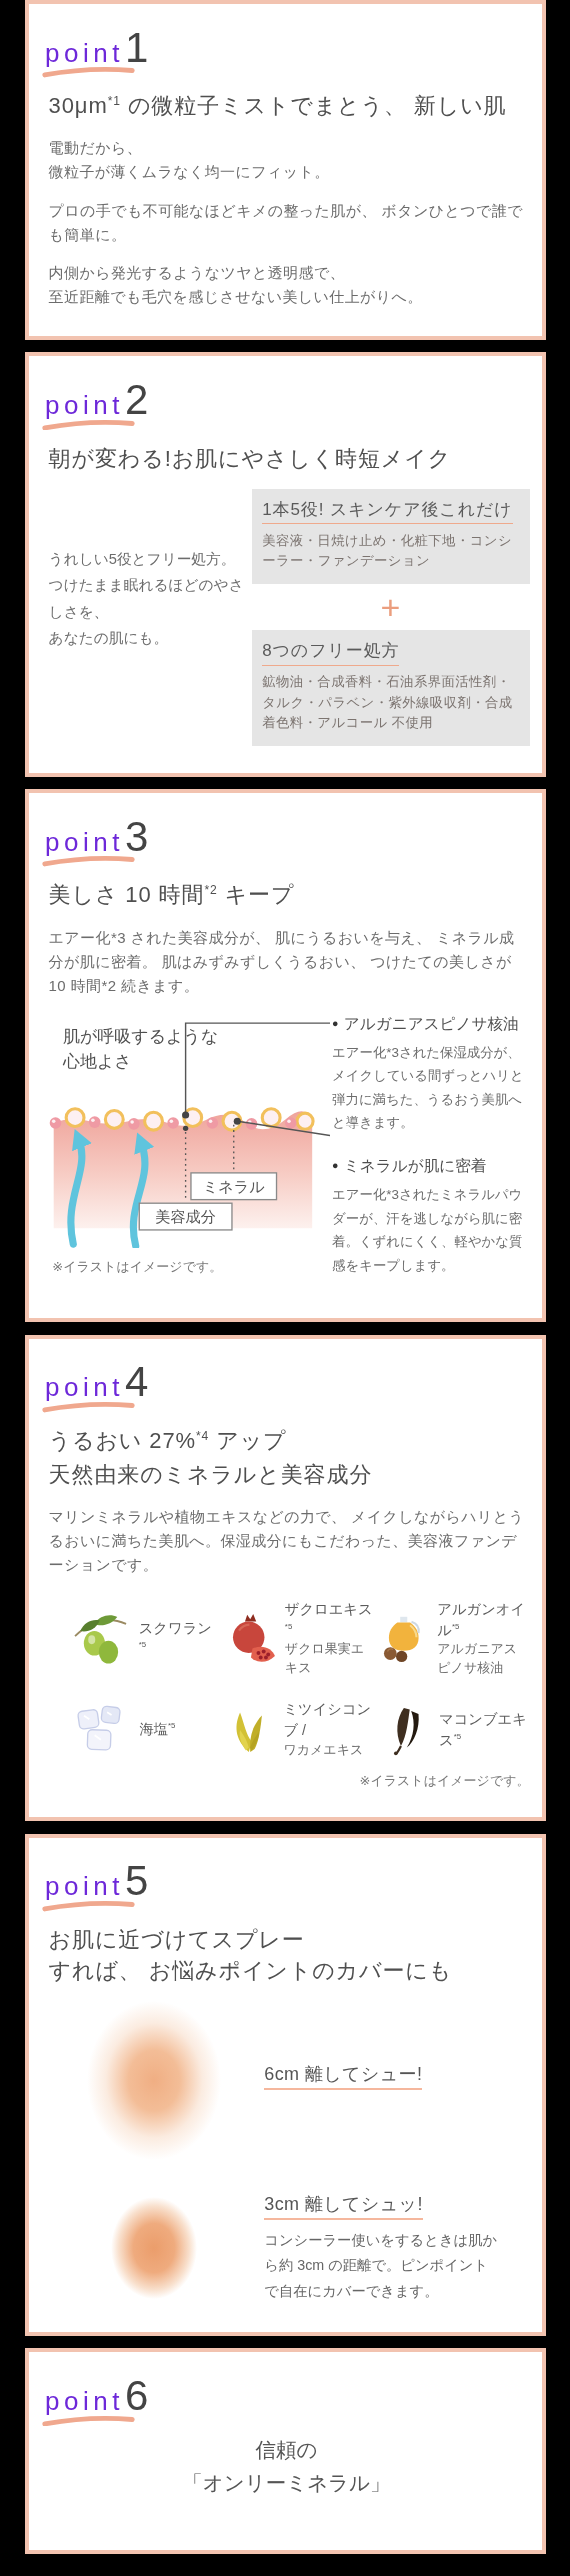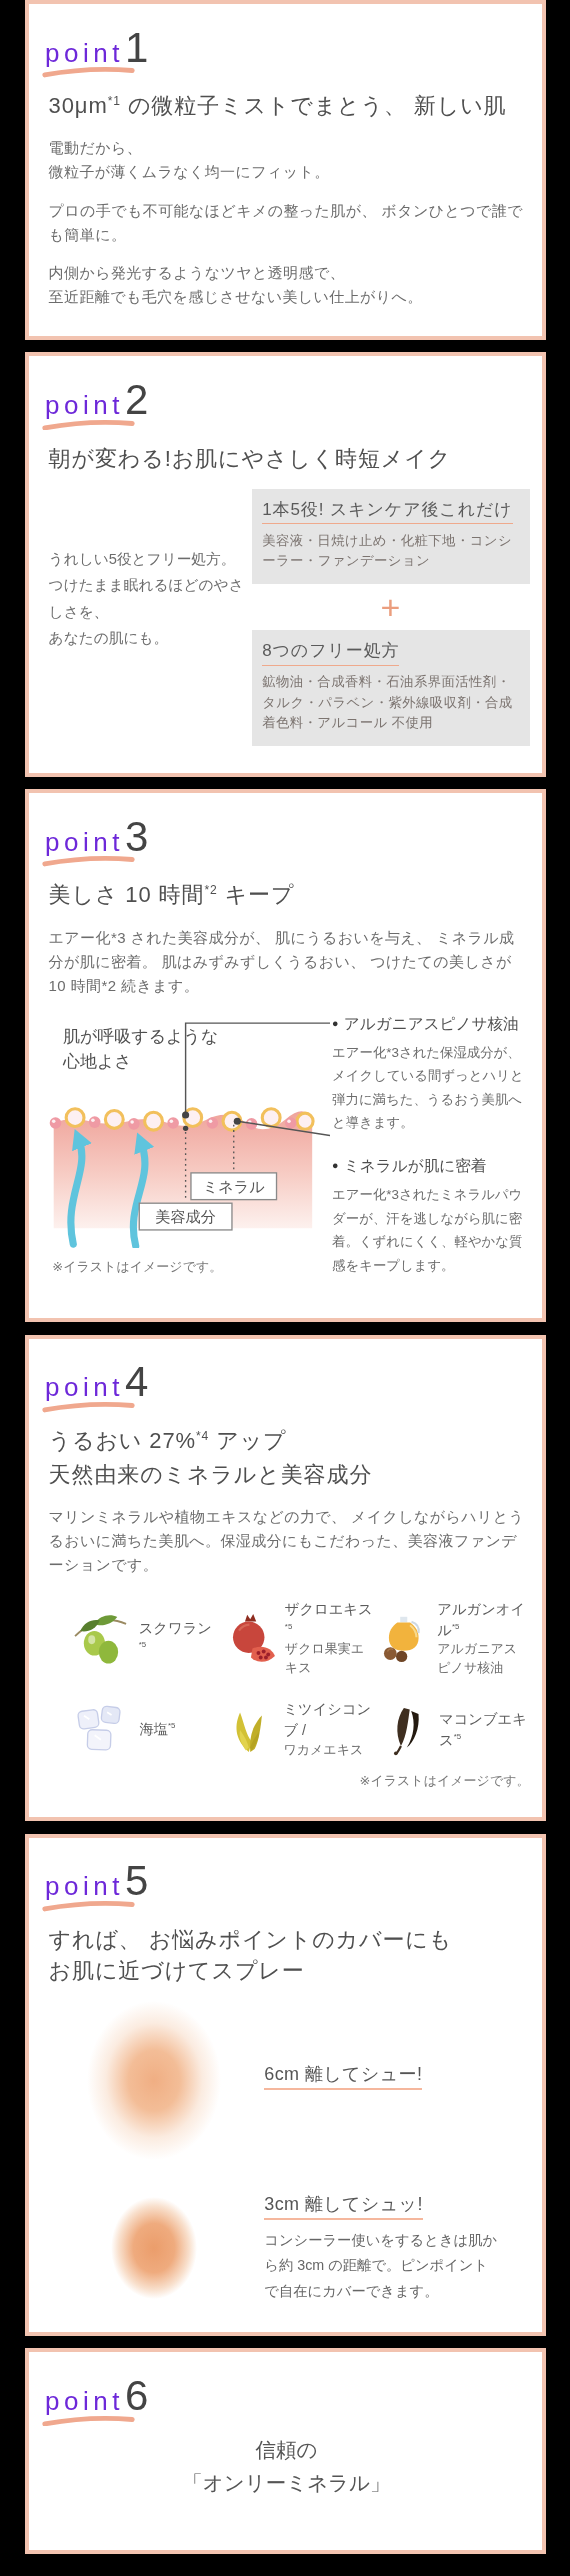--- a/index.html
+++ b/index.html
@@ -291,22 +291,22 @@
   </section>
 
   <section class="card">
     <div class="phead">
       <span class="pword">point</span><span class="pnum">5</span>
       <svg class="swoosh" width="93" height="11.6" viewBox="0 0 104 13">
           <path d="M3 10 Q 52 1 101 5" fill="none" stroke="#f0a88e" stroke-width="5.5" stroke-linecap="round"></path>
         </svg>
     </div>
     <h2 class="title">
+      <span class="line">お肌に近づけてスプレー</span>
       <span class="line">すれば、 お悩みポイントのカバーにも</span>
-      <span class="line">お肌に近づけてスプレー</span>
     </h2>
     <div class="spray-row">
       <div class="spray-visual">
         <div class="spray-circle big"></div>
       </div>
       <div class="spray-text">
         <span class="spray-title">6cm 離してシュー!</span>
       </div>
     </div>
     <div class="gap28"></div>

